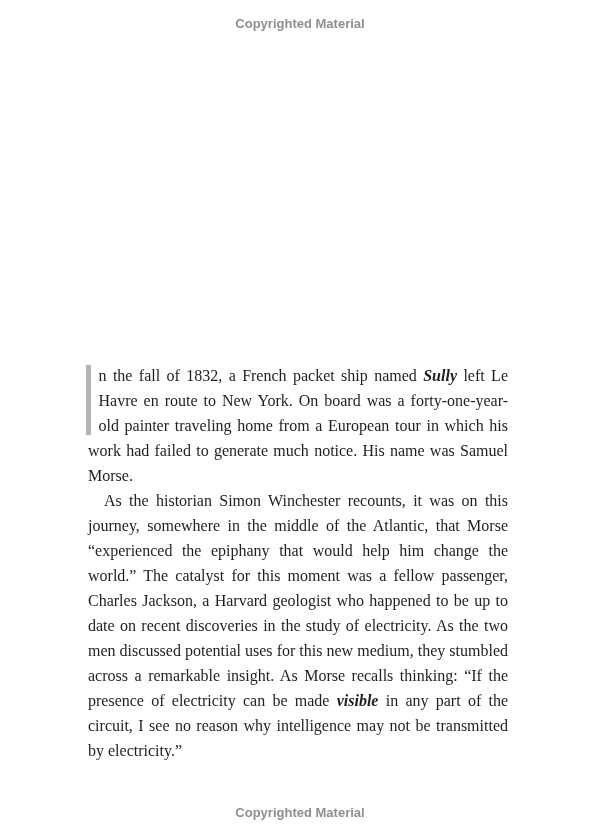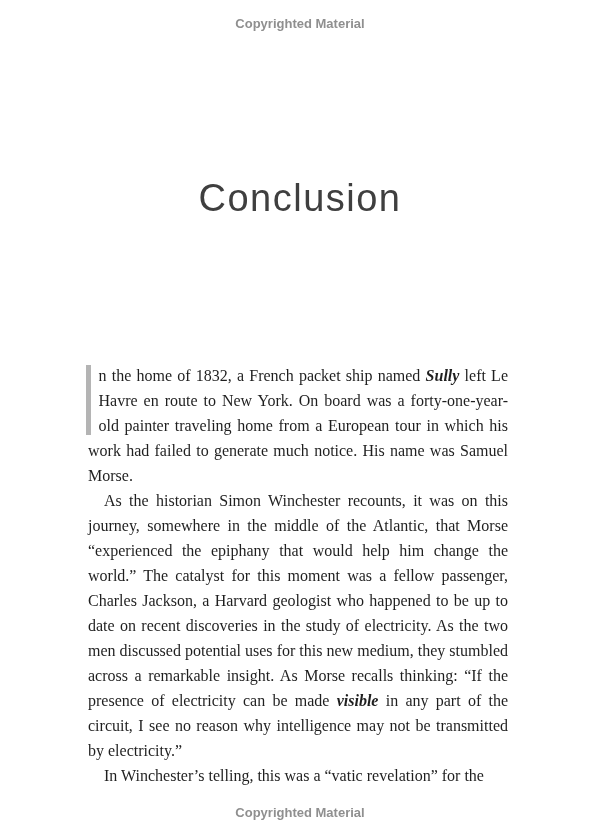--- a/index.html
+++ b/index.html
@@ -71,33 +71,31 @@
   }
   .ital { font-style: italic; font-weight: bold; }
 </style>
 </head>
 <body>
 
 <div class="page">
 
   <div class="copyright top">Copyrighted Material</div>
 
-  <h1 class="chapter-title">Conclusion</h1>
 
   <div class="page-body">
 
     <p class="para">
       <span class="dropcap-bar">
           <span class="visually-hidden">I</span>
-        </span><span>n the home of 1832, a French packet ship named </span><span class="ital">Sully</span><span> left Le Havre en route to New York. On board was a forty-one-year-old painter traveling home from a European tour in which his work had failed to generate much notice. His name was Samuel Morse.</span>
+        </span><span>n the fall of 1832, a French packet ship named </span><span class="ital">Sully</span><span> left Le Havre en route to New York. On board was a forty-one-year-old painter traveling home from a European tour in which his work had failed to generate much notice. His name was Samuel Morse.</span>
     </p>
 
     <p class="para indent">
       <span>As the historian Simon Winchester recounts, it was on this journey, somewhere in the middle of the Atlantic, that Morse “experienced the epiphany that would help him change the world.” The catalyst for this moment was a fellow passenger, Charles Jackson, a Harvard geologist who happened to be up to date on recent discoveries in the study of electricity. As the two men discussed potential uses for this new medium, they stumbled across a remarkable insight. As Morse recalls thinking: “If the presence of electricity can be made </span><span class="ital">visible</span><span> in any part of the circuit, I see no reason why intelligence may not be transmitted by electricity.”</span>
     </p>
 
-    <p class="para indent">In Winchester’s telling, this was a “vatic revelation” for the</p>
 
   </div>
 
   <div class="copyright bottom">Copyrighted Material</div>
 
 </div>
 
 </body></html>

